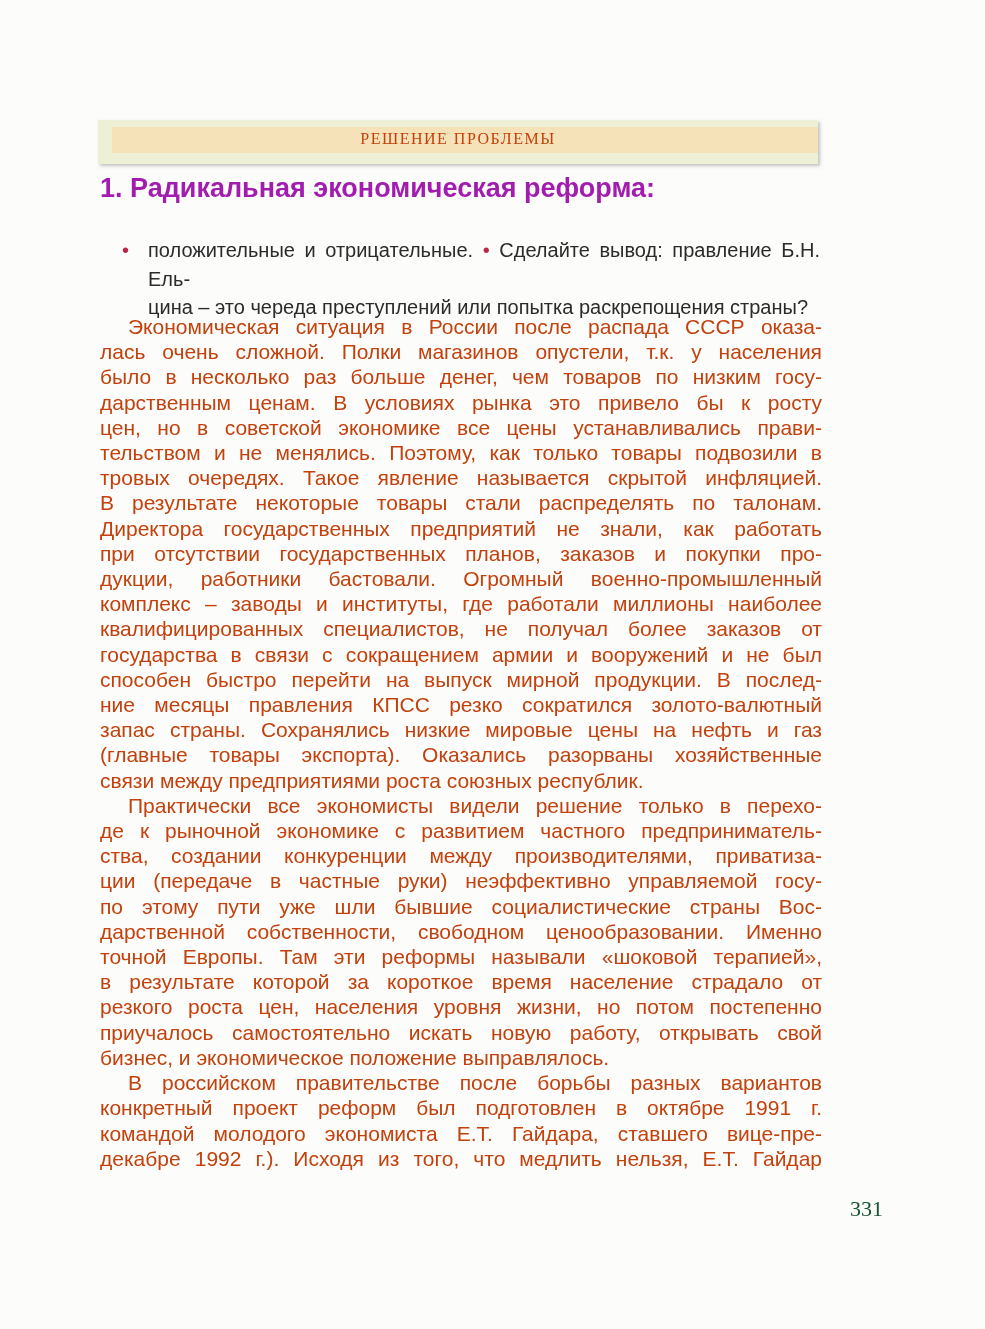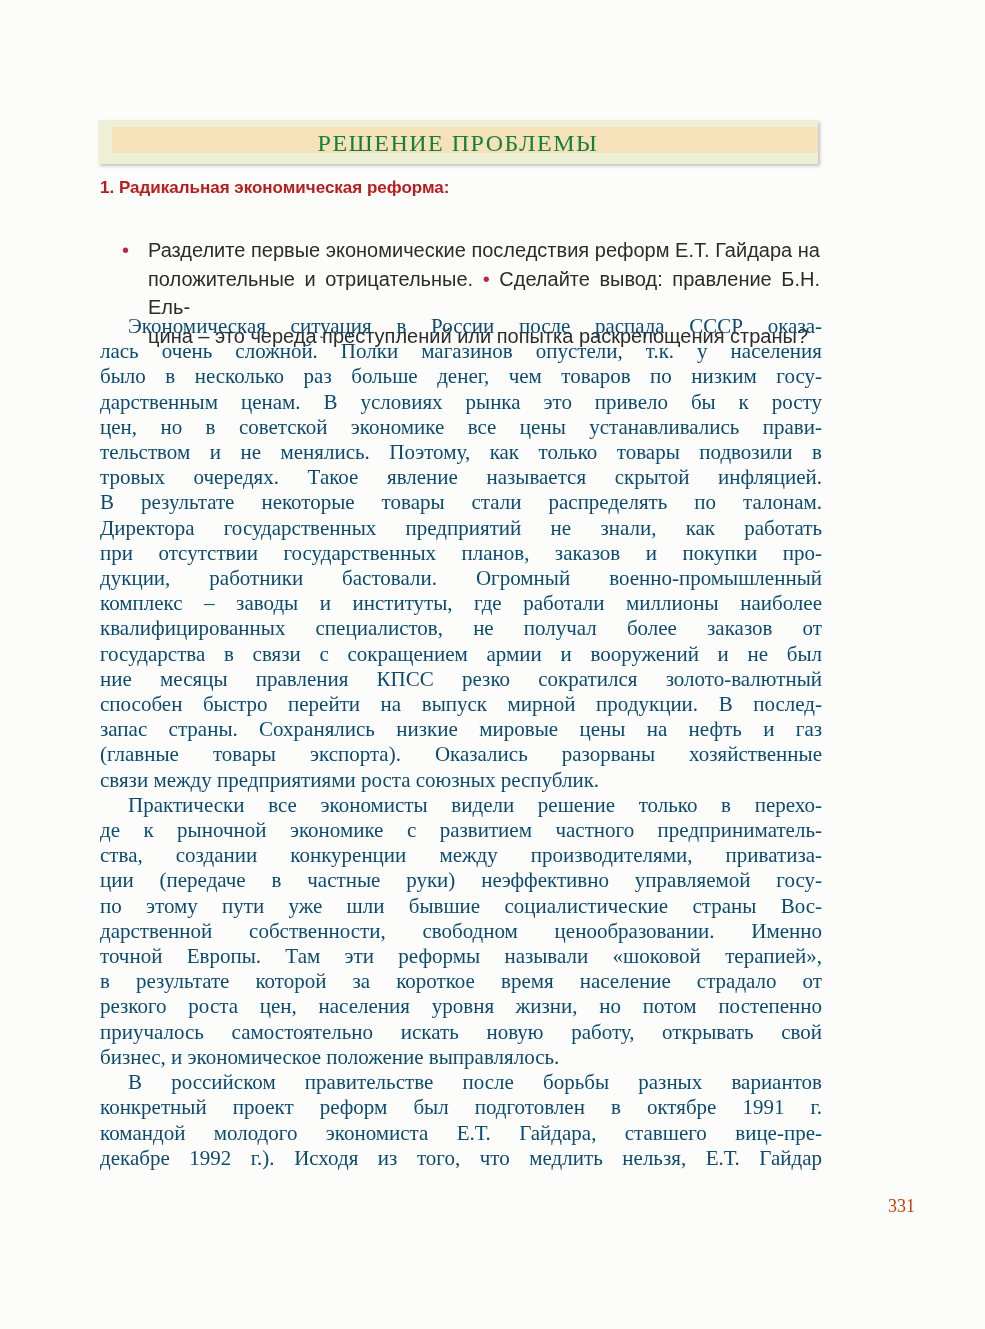--- a/index.html
+++ b/index.html
@@ -28,34 +28,34 @@
     position: absolute;
     left: 14px; right: 0; top: 7px;
     height: 26px;
     background: #f5e2b8;
   }
   .banner-title {
     position: absolute;
     left: 0; right: 0; top: 10px;
     text-align: center;
     font-family: "Liberation Serif", serif;
-    font-size: 24px;
+    font-size: 16px;
     letter-spacing: 1.5px;
-    color: #15803d;
+    color: #c2410c;
   }
   
   .section-heading {
     position: absolute;
     left: 100px; top: 174px;
     width: 720px;
     font-family: "Liberation Sans", sans-serif;
     font-weight: bold;
-    font-size: 17px;
+    font-size: 27px;
     line-height: 28px;
-    color: #b91c1c;
+    color: #a21caf;
   }
   
   .questions {
     position: absolute;
     left: 100px; top: 236px;
     width: 720px;
     box-sizing: border-box;
     padding-left: 48px;
     font-family: "Liberation Sans", sans-serif;
     font-size: 20px;
@@ -69,75 +69,74 @@
     font-size: 20px;
   }
   .q-bullet { color: #bb2747; }
   .qline { text-align: justify; text-align-last: justify; }
   .qline.last { text-align-last: left; }
   
   .body-text {
     position: absolute;
     left: 100px; top: 314px;
     width: 722px;
-    font-family: Liberation Serif, serif;
+    font-family: Liberation Sans, sans-serif;
     font-size: 21px;
     line-height: 25.2px;
-    color: #0c4a6e;
+    color: #c2410c;
   }
   .bline { text-align: justify; text-align-last: justify; }
   .bline.nolast { text-align-last: left; }
   .bline.indent { text-indent: 28px; }
   
   .page-number {
     position: absolute;
-    left: 888px; top: 1196px;
+    left: 850px; top: 1196px;
     font-family: "Liberation Serif", serif;
-    font-size: 18px;
-    color: #c2410c;
+    font-size: 22px;
+    color: #14532d;
   }
 </style>
 </head>
 <body>
 
 <div class="page">
 
   <div class="banner">
     <div class="banner-band"></div>
     <div class="banner-title">РЕШЕНИЕ ПРОБЛЕМЫ</div>
   </div>
 
   <div class="section-heading">
     <div>1. Радикальная экономическая реформа:</div>
   </div>
 
   <div class="questions">
     <span class="q-marker-hanging">•</span>
-  <div class="qline"><span>Разделите первые экономические последствия реформ Е.Т. Гайдара на</span></div>
       <div class="qline"><span>положительные и отрицательные. </span><span class="q-bullet">•</span><span> Сделайте вывод: правление Б.Н. Ель-</span></div>
       <div class="qline last"><span>цина – это череда преступлений или попытка раскрепощения страны?</span></div>
     </div>
 
   <div class="body-text">
       <div class="bline indent">Экономическая ситуация в России после распада СССР оказа-</div>
       <div class="bline">лась очень сложной. Полки магазинов опустели, т.к. у населения</div>
       <div class="bline">было в несколько раз больше денег, чем товаров по низким госу-</div>
       <div class="bline">дарственным ценам. В условиях рынка это привело бы к росту</div>
       <div class="bline">цен, но в советской экономике все цены устанавливались прави-</div>
       <div class="bline">тельством и не менялись. Поэтому, как только товары подвозили в</div>
       <div class="bline">тровых очередях. Такое явление называется скрытой инфляцией.</div>
       <div class="bline">В результате некоторые товары стали распределять по талонам.</div>
       <div class="bline">Директора государственных предприятий не знали, как работать</div>
       <div class="bline">при отсутствии государственных планов, заказов и покупки про-</div>
       <div class="bline">дукции, работники бастовали. Огромный военно-промышленный</div>
       <div class="bline">комплекс – заводы и институты, где работали миллионы наиболее</div>
       <div class="bline">квалифицированных специалистов, не получал более заказов от</div>
       <div class="bline">государства в связи с сокращением армии и вооружений и не был</div>
+      <div class="bline">способен быстро перейти на выпуск мирной продукции. В послед-</div>
       <div class="bline">ние месяцы правления КПСС резко сократился золото-валютный</div>
-      <div class="bline">способен быстро перейти на выпуск мирной продукции. В послед-</div>
       <div class="bline">запас страны. Сохранялись низкие мировые цены на нефть и газ</div>
       <div class="bline">(главные товары экспорта). Оказались разорваны хозяйственные</div>
       <div class="bline nolast">связи между предприятиями роста союзных республик.</div>
       <div class="bline indent">Практически все экономисты видели решение только в перехо-</div>
       <div class="bline">де к рыночной экономике с развитием частного предприниматель-</div>
       <div class="bline">ства, создании конкуренции между производителями, приватиза-</div>
       <div class="bline">ции (передаче в частные руки) неэффективно управляемой госу-</div>
       <div class="bline">по этому пути уже шли бывшие социалистические страны Вос-</div>
       <div class="bline">дарственной собственности, свободном ценообразовании. Именно</div>
       <div class="bline">точной Европы. Там эти реформы называли «шоковой терапией»,</div>

